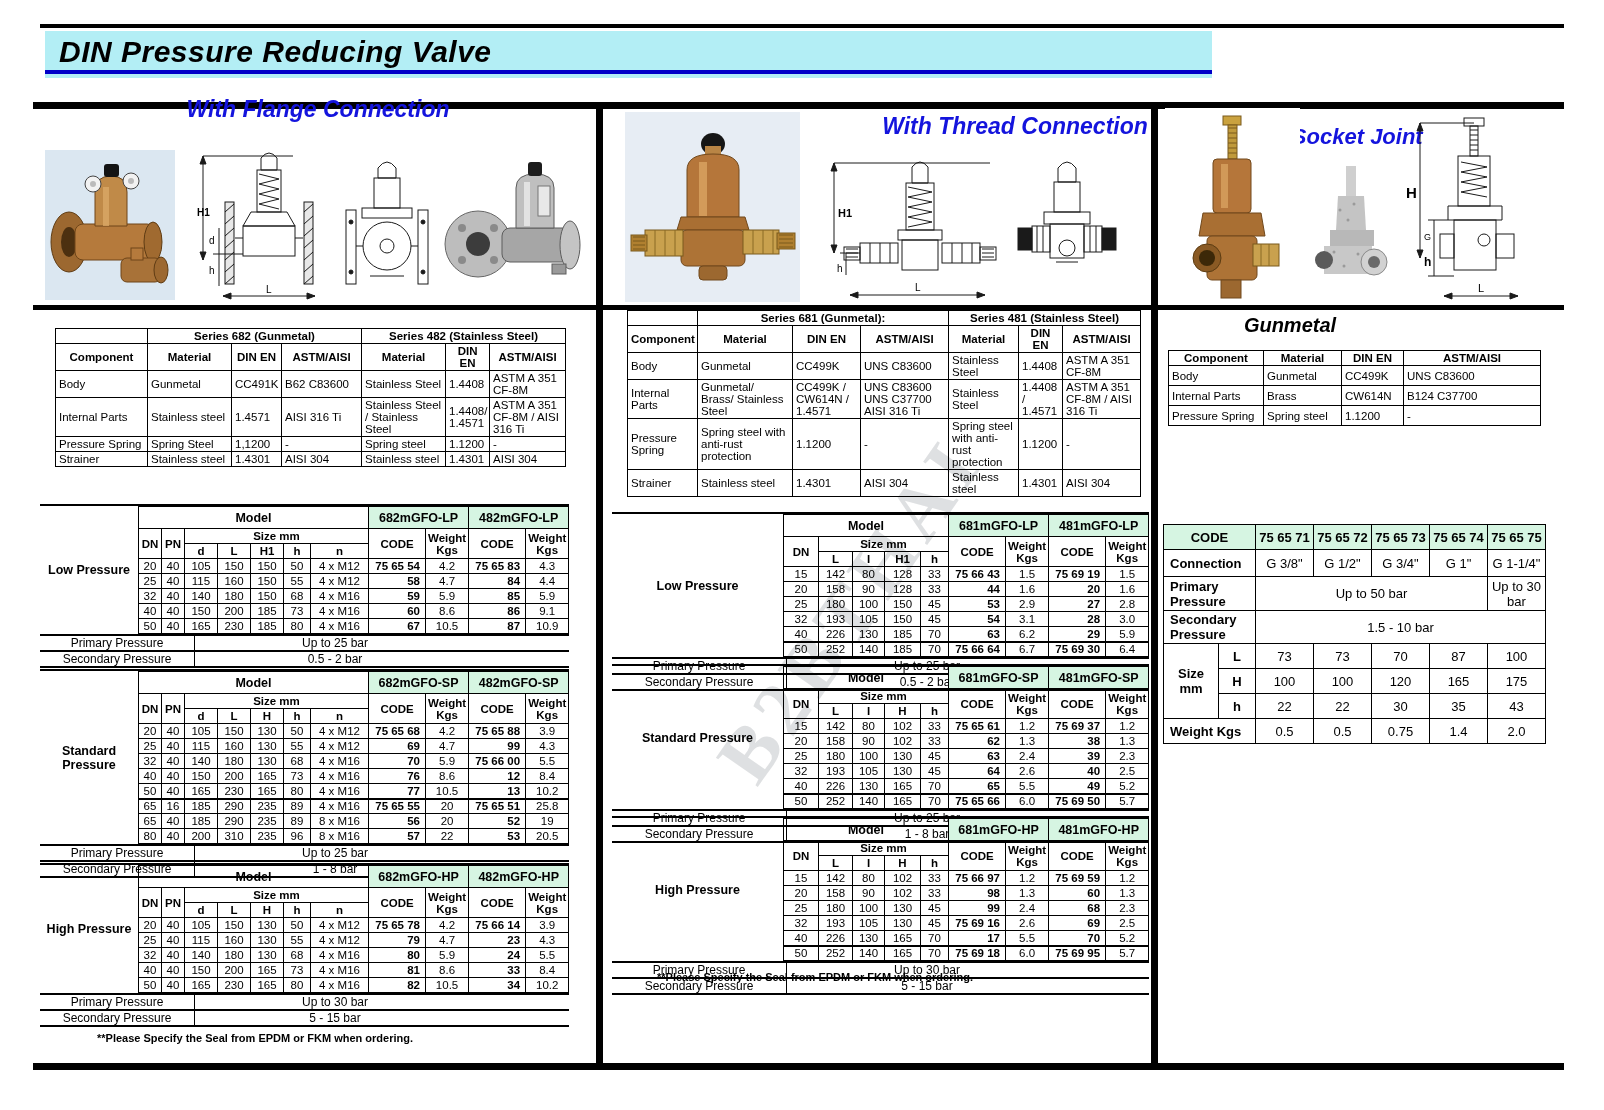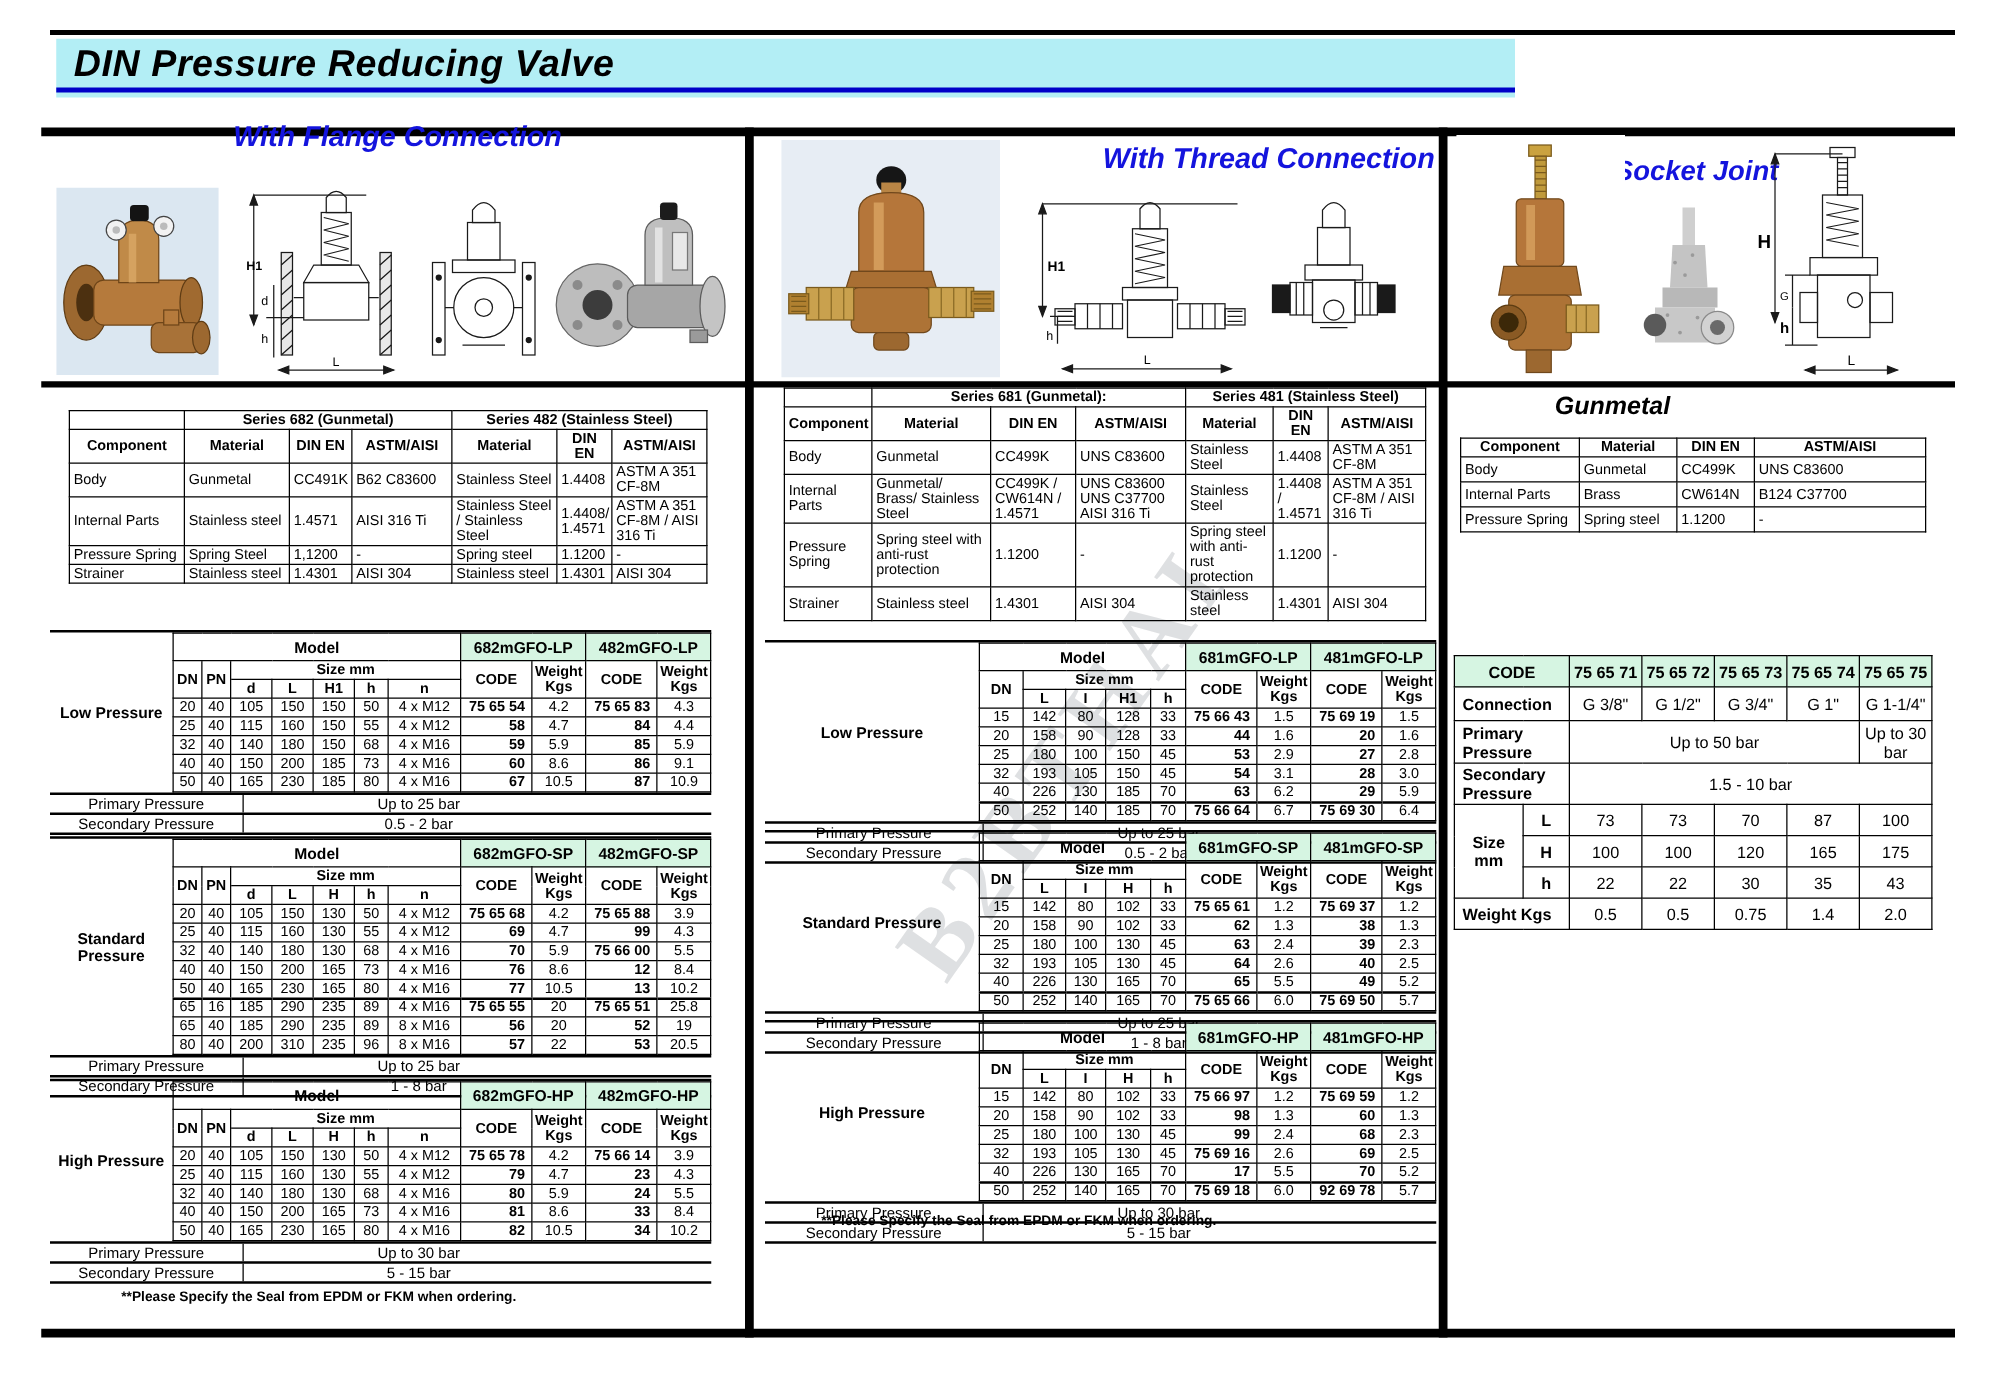--- a/index.html
+++ b/index.html
@@ -1139,21 +1139,21 @@
         </tbody>
       <tbody>
           <tr>
             <td>50</td>
             <td>252</td>
             <td>140</td>
             <td>165</td>
             <td>70</td>
             <td>75 69 18</td>
             <td>6.0</td>
-            <td>92 69 78</td>
+            <td>75 69 95</td>
             <td>5.7</td>
           </tr>
         </tbody>
     </table>
   </div>
   <div class="prow">
     <div class="prow-label">Primary Pressure</div>
     <div class="prow-val">Up to 30 bar</div>
   </div>
   <div class="prow">

